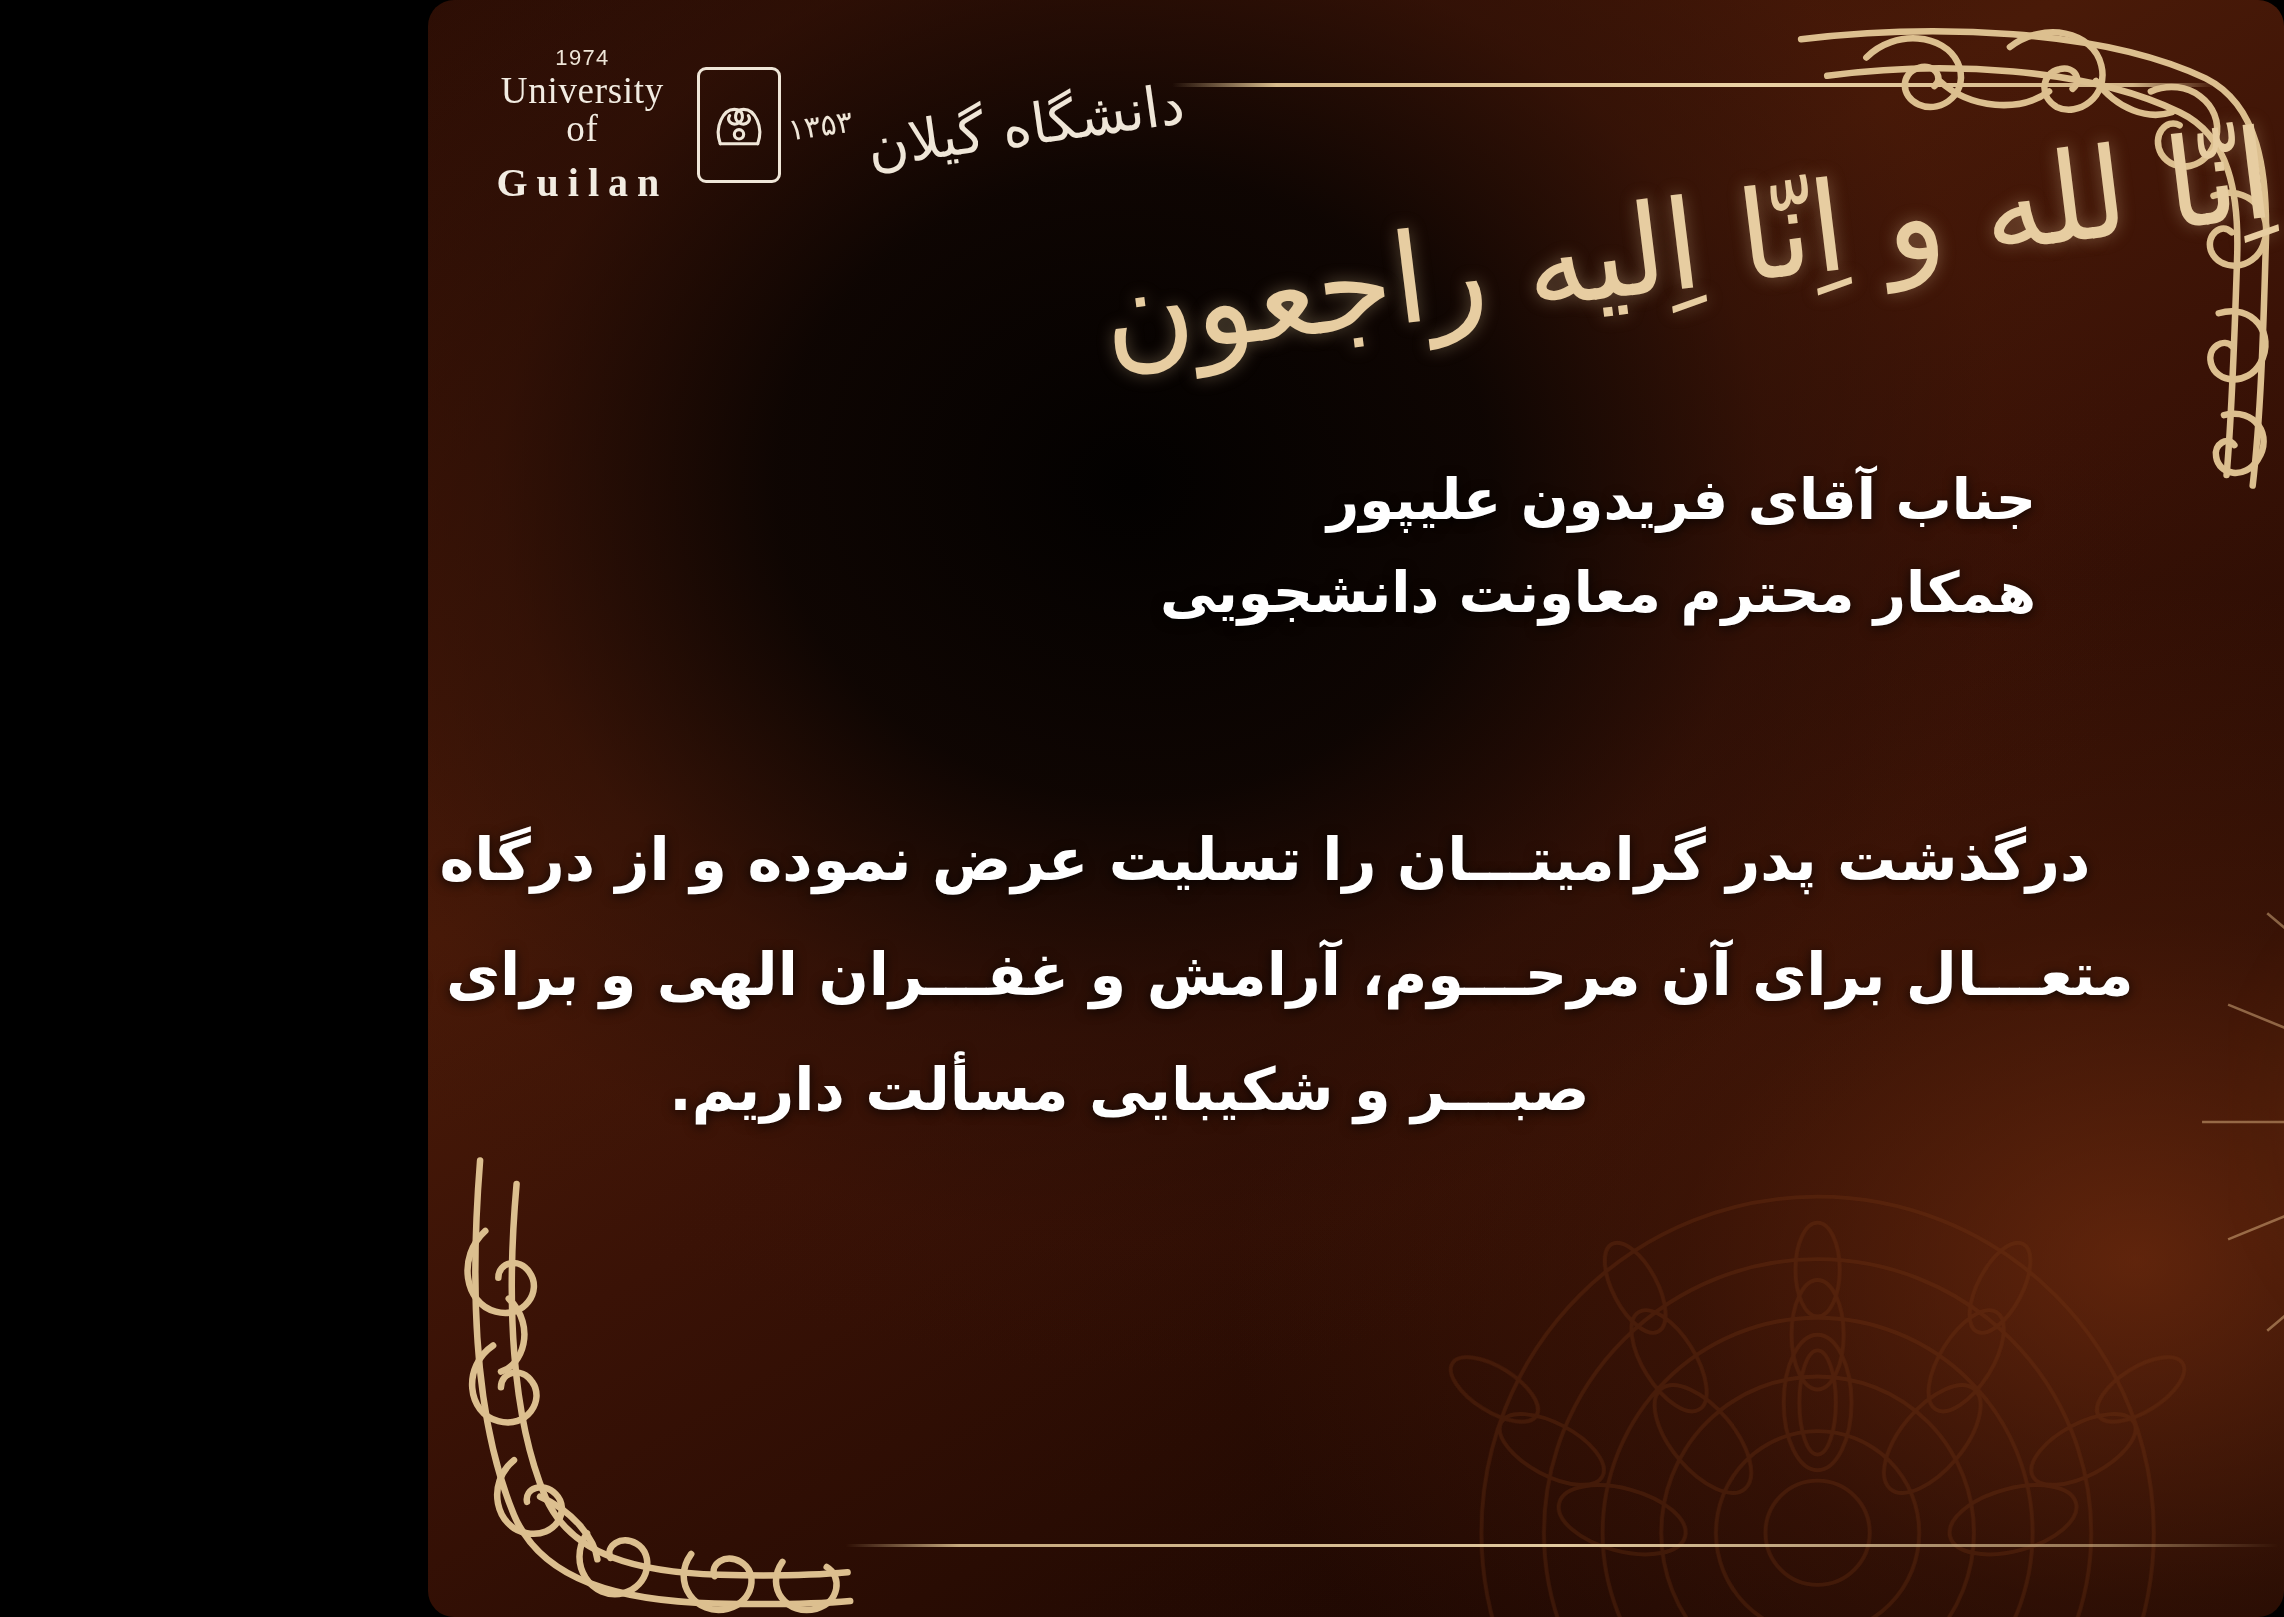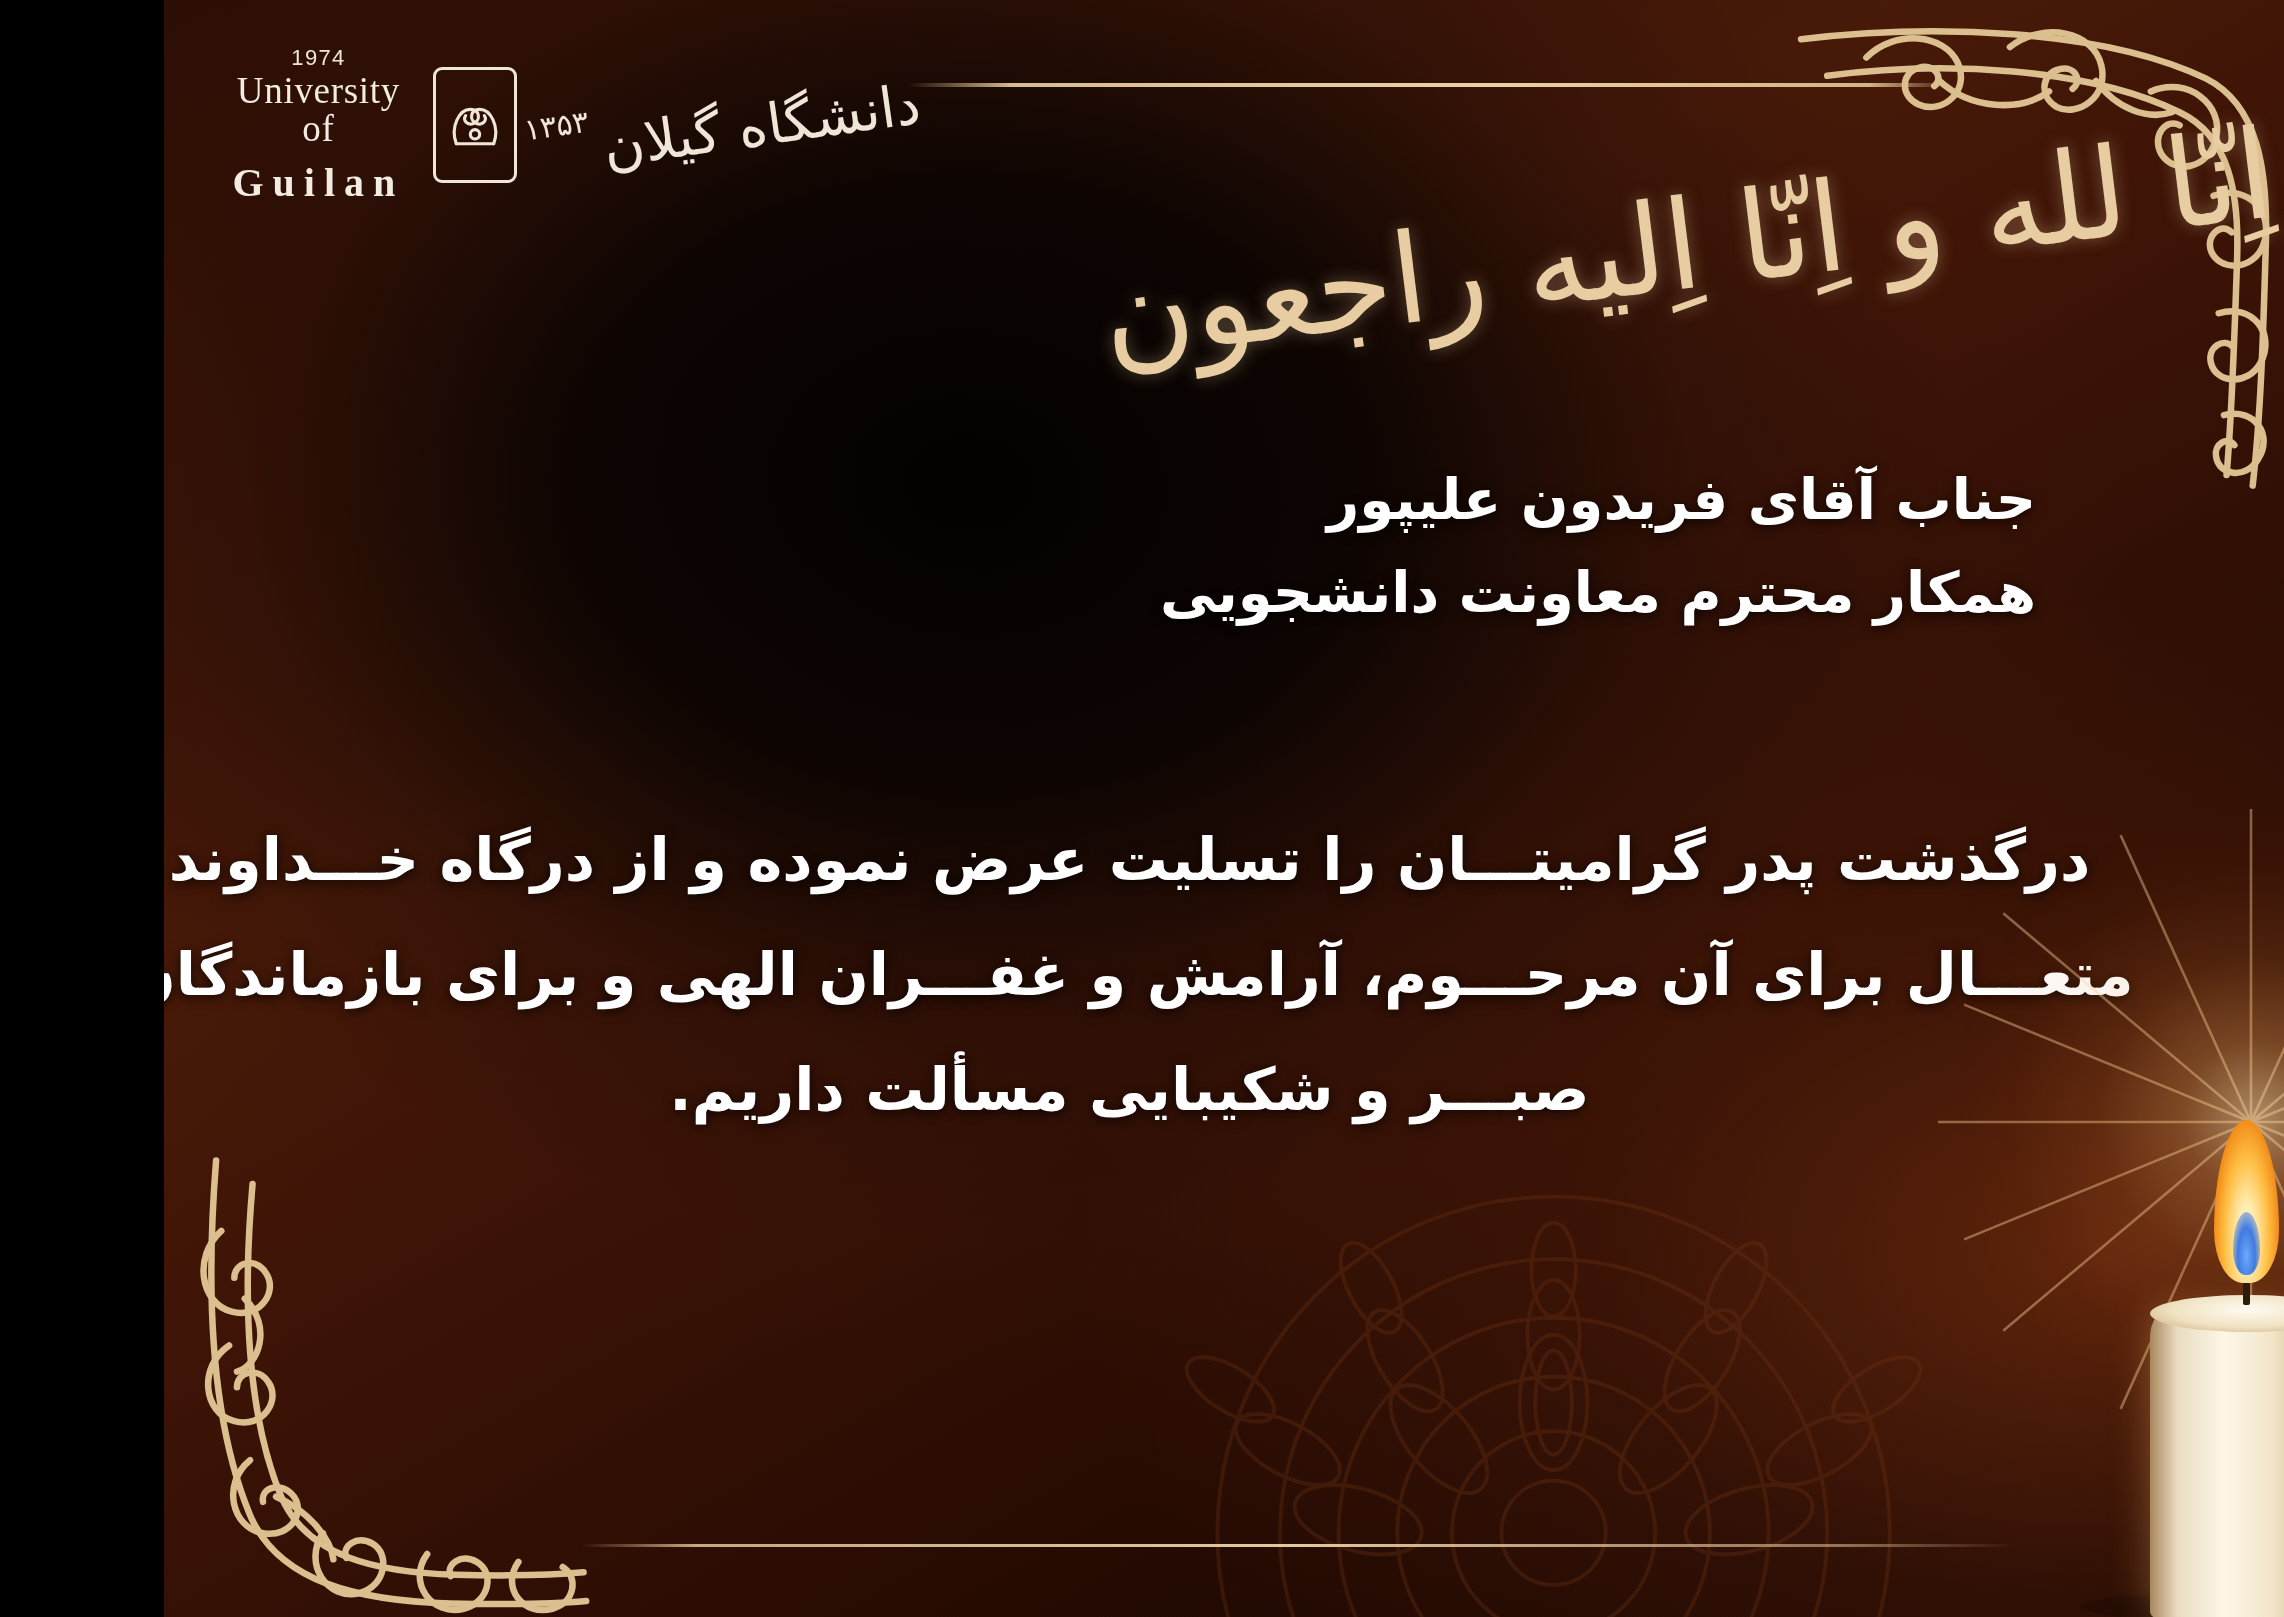--- a/index.html
+++ b/index.html
@@ -7,27 +7,28 @@
     margin: 0;
     padding: 0;
     background: #000;
   }
   body {
     font-family: "DejaVu Sans", sans-serif;
   }
 
   .card {
     position: relative;
-    width: 2120px;
+    width: 1856px;
     height: 1617px;
     overflow: hidden;
     background:
       radial-gradient(ellipse 55% 55% at 38% 30%, rgba(0,0,0,0.96) 0%, rgba(10,4,2,0.92) 35%, rgba(40,14,6,0.55) 62%, rgba(60,20,8,0.15) 85%, rgba(0,0,0,0) 100%),
       radial-gradient(ellipse 70% 60% at 92% 78%, rgba(150,60,20,0.55) 0%, rgba(95,35,12,0.35) 35%, rgba(40,14,5,0.05) 70%, rgba(0,0,0,0) 100%),
       linear-gradient(150deg, #2a0d04 0%, #3d1406 18%, #491a08 35%, #3a1206 52%, #290c03 70%, #1b0702 86%, #120400 100%);
+    border-radius: 26px;
   }
 
   
   .mandala {
     position: absolute;
     left: 998px;
     top: 1194px;
     width: 783px;
     height: 430px;
     opacity: 0.30;

